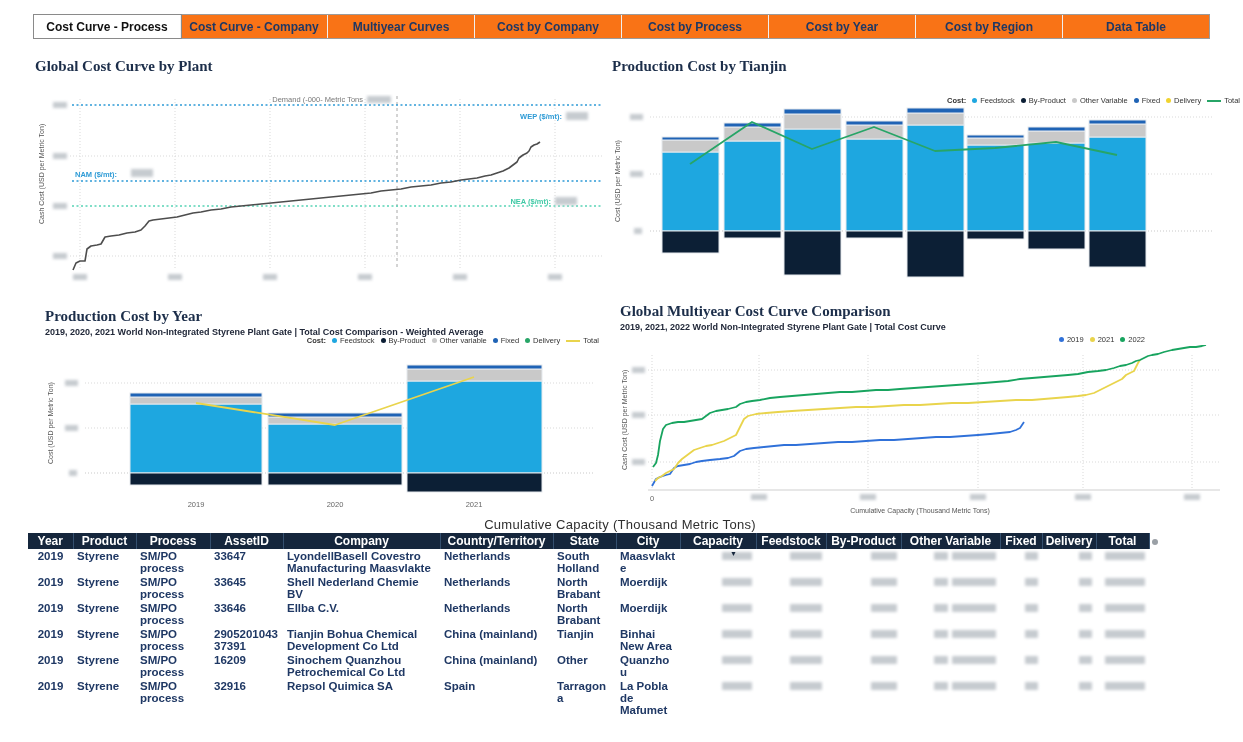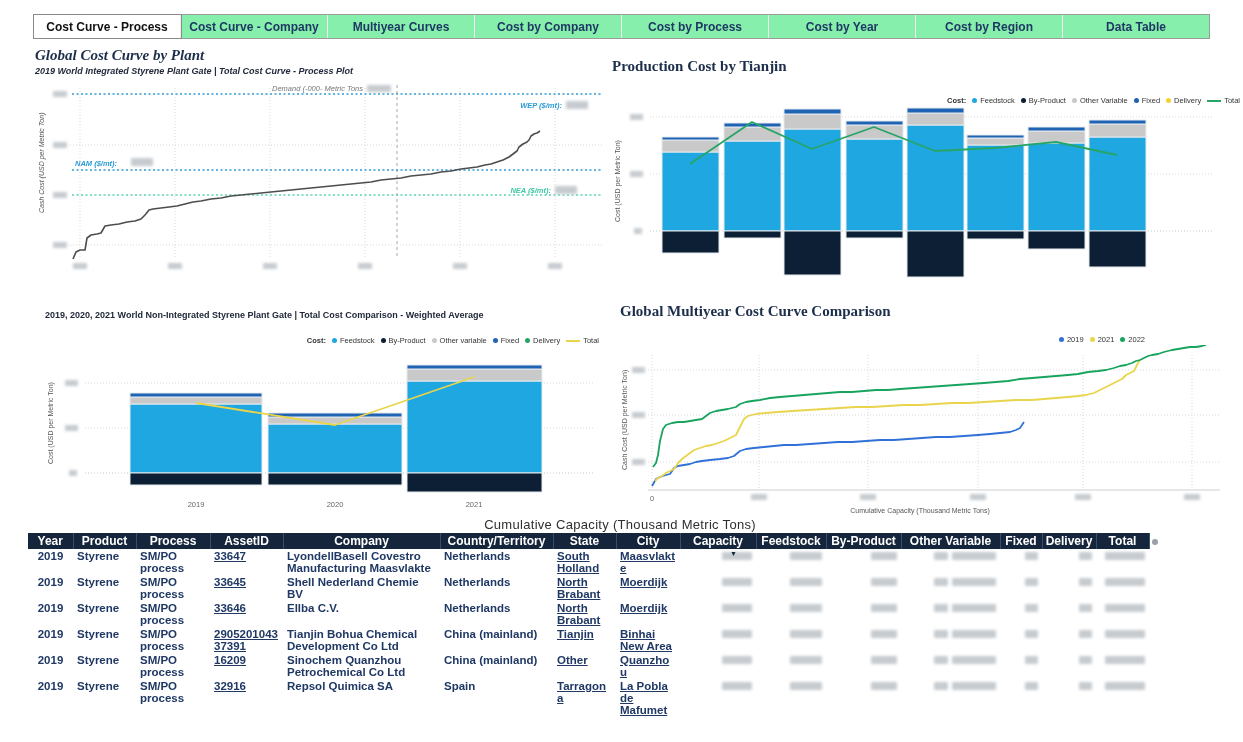--- a/index.html
+++ b/index.html
@@ -2,21 +2,21 @@
 <html><head>
 <meta charset="utf-8">
 <style>
   html,body{margin:0;padding:0;background:#fff;}
   .screen{position:relative;width:1243px;height:742px;background:#fff;overflow:hidden;
     font-family:"Liberation Sans",sans-serif;}
   
   .tabbar{position:absolute;left:33px;top:14px;width:1177px;height:25px;display:flex;
     border:1px solid #9b9b9b;box-sizing:border-box;background:#c8c8c8;}
   .tab{flex:1 1 0;display:flex;align-items:center;justify-content:center;
-    font-size:12px;font-weight:bold;color:#1f3864;background:#86efac;
+    font-size:12px;font-weight:bold;color:#1f3864;background:#f97316;
     border-right:1px solid #efefef;cursor:pointer;white-space:nowrap;}
   .tab:last-child{border-right:none;}
   .tab.active{background:#ffffff;color:#111;outline:1px solid #8a8a8a;z-index:2;}
   
   .panel{position:absolute;}
   .panel h2{margin:0;font-family:"Liberation Serif",serif;font-weight:bold;
     font-size:15px;color:#1c2e4a;line-height:17px;}
   .panel .sub{font-size:9px;font-weight:bold;color:#22293a;margin-top:2px;white-space:nowrap;}
   .legend{position:absolute;display:flex;align-items:center;gap:6px;font-size:7.5px;color:#333;white-space:nowrap;}
   .legend .lg-title{font-weight:bold;}
@@ -55,21 +55,21 @@
     font-size:13px;color:#2f2f2f;letter-spacing:.3px;}
   
   .tablewrap{position:absolute;left:28px;top:533px;width:1121px;}
   table.data{border-collapse:collapse;table-layout:fixed;width:1121px;}
   table.data th{background:#15263C;color:#fff;font-size:12px;font-weight:bold;
     padding:1px 3px;border-right:1px solid #35506f;white-space:nowrap;overflow:hidden;cursor:pointer;}
   table.data td{font-size:11.5px;font-weight:bold;color:#1f3864;vertical-align:top;
     padding:1px 4px;line-height:12px;}
   td.c{text-align:center;}
   td.num{text-align:right;padding-right:6px;white-space:nowrap;}
-  .wrapany{overflow-wrap:anywhere;text-decoration:underline;}
+  .wrapany{overflow-wrap:anywhere;}
   .redact{display:inline-block;height:8px;background:#c6cbd0;border-radius:1px;
     filter:blur(1.6px);margin-top:2px;vertical-align:top;}
   .sort-arrow{position:absolute;left:702px;top:17px;font-size:7px;color:#15263C;line-height:7px;}
   .scroll-dot{position:absolute;left:1124px;top:6px;width:6px;height:6px;border-radius:50%;background:#9aa0a6;}
 </style>
 </head>
 <body>
 
 <div class="screen">
 
@@ -77,23 +77,22 @@
     <div class="tab active">Cost Curve - Process</div>
     <div class="tab">Cost Curve - Company</div>
     <div class="tab">Multiyear Curves</div>
     <div class="tab">Cost by Company</div>
     <div class="tab">Cost by Process</div>
     <div class="tab">Cost by Year</div>
     <div class="tab">Cost by Region</div>
     <div class="tab">Data Table</div>
   </div>
 
-  <div class="panel" style="left:35px;top:47px;width:575px;height:247px;font-style:italic;">
+  <div class="panel" style="left:35px;top:58px;width:575px;height:247px;">
     <h2>Global Cost Curve by Plant</h2>
-    <div class="sub">2019 World Integrated Styrene Plant Gate | Total Cost Curve - Process Plot</div>
     <svg width="575" height="192" viewBox="0 0 575 192" style="position:absolute;left:0;top:36px;">
       <g class="gridv">
         <line class="grid" x1="45" y1="5" x2="45" y2="176"></line>
         <line class="grid" x1="140" y1="5" x2="140" y2="176"></line>
         <line class="grid" x1="235" y1="5" x2="235" y2="176"></line>
         <line class="grid" x1="330" y1="5" x2="330" y2="176"></line>
         <line class="grid" x1="425" y1="5" x2="425" y2="176"></line>
         <line class="grid" x1="520" y1="5" x2="520" y2="176"></line>
         <line class="grid" x1="35" y1="62" x2="567" y2="62"></line>
         <line class="grid" x1="35" y1="162" x2="567" y2="162"></line>
@@ -204,20 +203,21 @@
       <g>
         <rect class="blob" x="18" y="7" width="13" height="6"></rect>
         <rect class="blob" x="18" y="64" width="13" height="6"></rect>
         <rect class="blob" x="22" y="121" width="8" height="6"></rect>
       </g>
       <text class="axlab" transform="translate(8,115) rotate(-90)">Cost (USD per Metric Ton)</text>
     </svg>
   </div>
 
   <div class="panel" style="left:45px;top:308px;width:562px;height:210px;">
+    <h2>Production Cost by Year</h2>
     <div class="sub">2019, 2020, 2021 World Non-Integrated Styrene Plant Gate | Total Cost Comparison - Weighted Average</div>
     <div class="legend" style="right:8px;top:28px;">
       <span class="lg-title">Cost:</span>
       <span class="lg-item">
           <span class="dot d-feed"></span>
           <span>Feedstock</span>
         </span>
       <span class="lg-item">
           <span class="dot d-byp"></span>
           <span>By-Product</span>
@@ -267,20 +267,21 @@
       </g>
       <text class="ticktext" text-anchor="middle" x="151" y="153">2019</text>
       <text class="ticktext" text-anchor="middle" x="290" y="153">2020</text>
       <text class="ticktext" text-anchor="middle" x="429" y="153">2021</text>
       <text class="axlab" transform="translate(8,110) rotate(-90)">Cost (USD per Metric Ton)</text>
     </svg>
   </div>
 
   <div class="panel" style="left:620px;top:303px;width:620px;height:218px;">
     <h2>Global Multiyear Cost Curve Comparison</h2>
+    <div class="sub">2019, 2021, 2022 World Non-Integrated Styrene Plant Gate | Total Cost Curve</div>
     <div class="legend" style="right:95px;top:32px;">
       <span class="lg-item">
           <span class="dot d-2019"></span>
           <span>2019</span>
         </span>
       <span class="lg-item">
           <span class="dot d-2021"></span>
           <span>2021</span>
         </span>
       <span class="lg-item">

